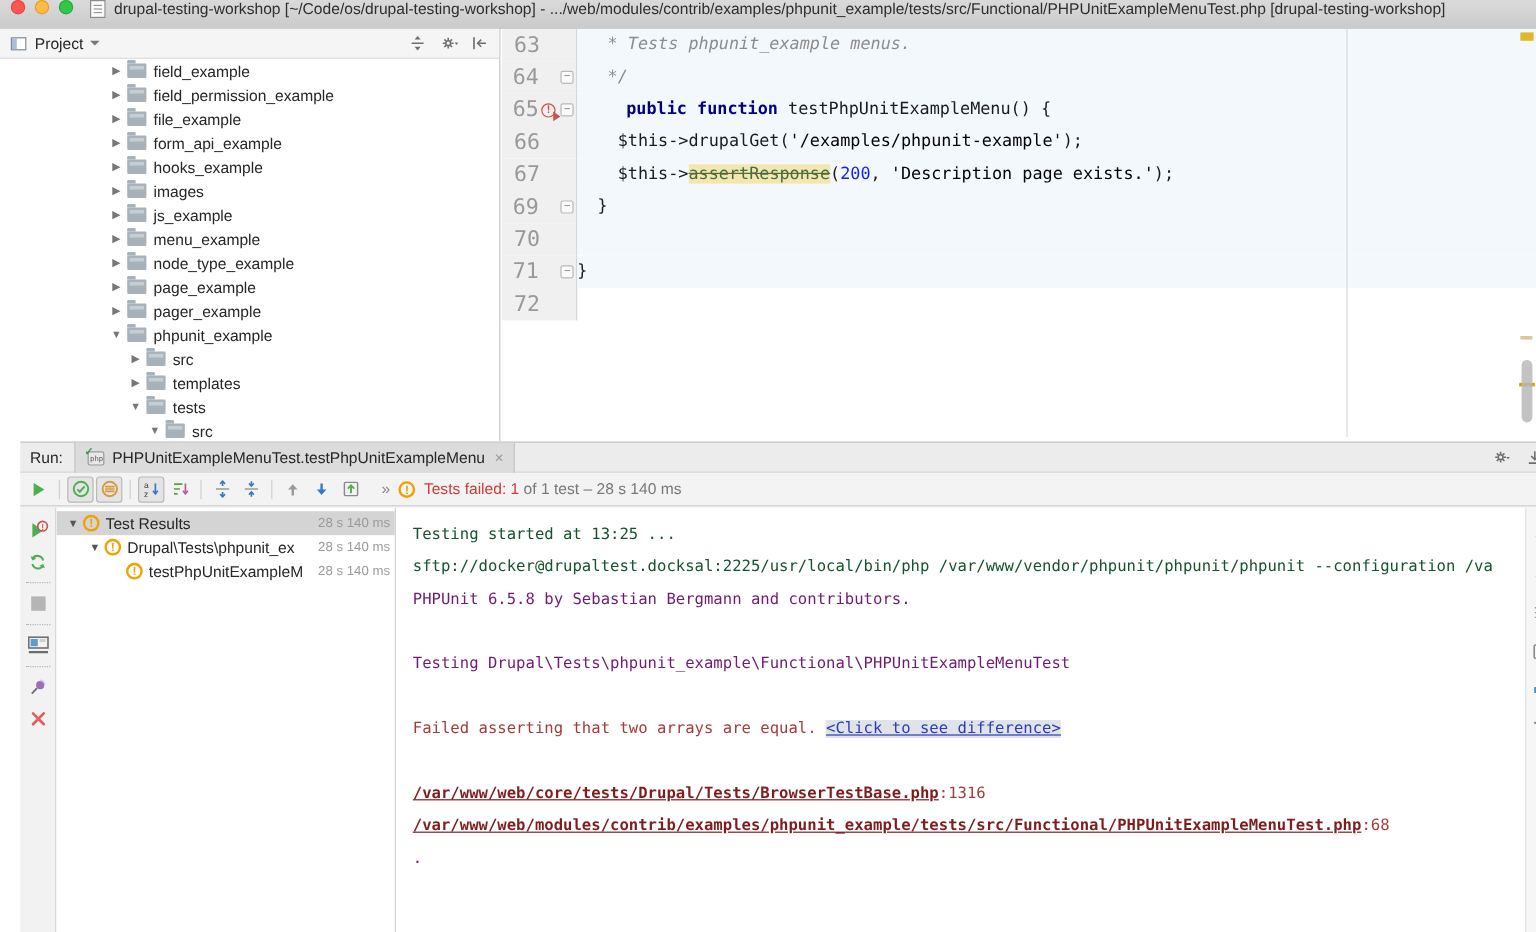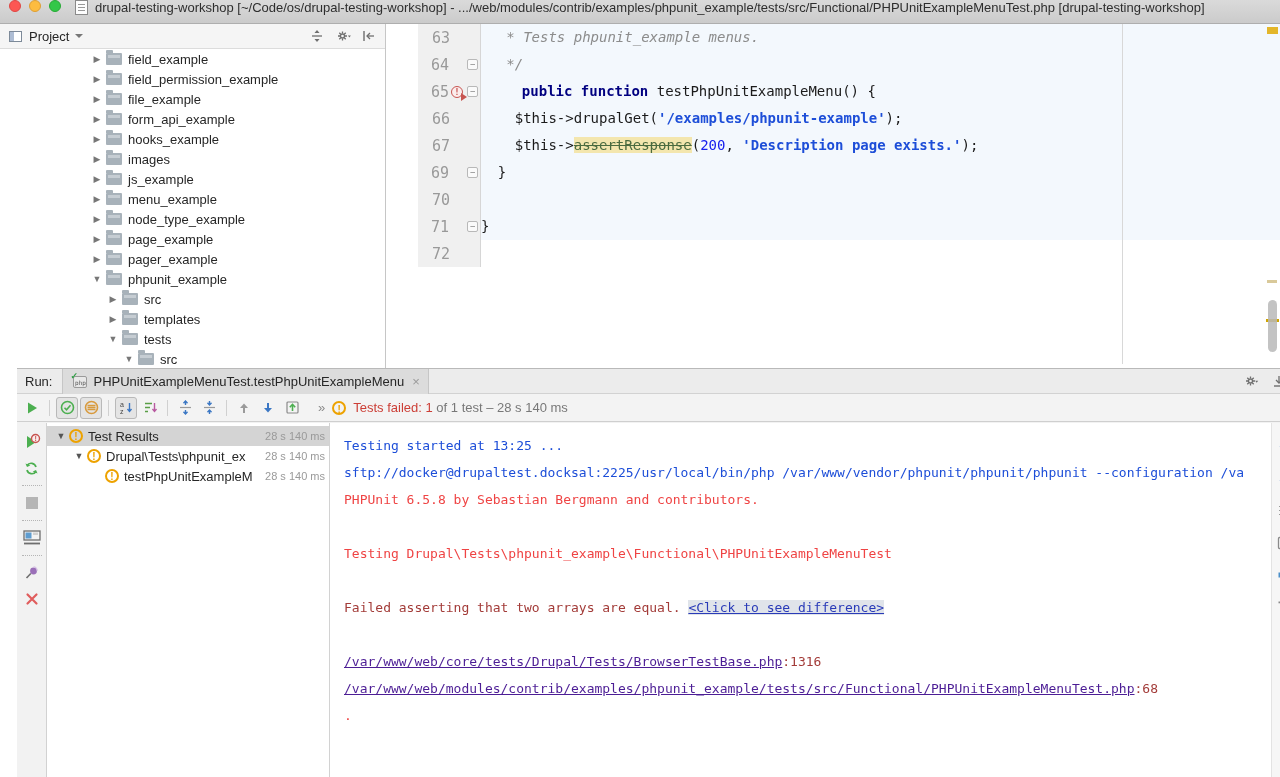--- a/index.html
+++ b/index.html
@@ -11,47 +11,47 @@
     display:flex; align-items:flex-start; }
   .traffic { width:12px; height:12px; border-radius:50%; margin-left:8px; }
   .t-red{ background:#fc5753; border:1px solid #df4744; margin-left:9px;}
   .t-yel{ background:#fdbc40; border:1px solid #de9f34;}
   .t-grn{ background:#33c748; border:1px solid #27aa35;}
   .doc-icon { width:13px; height:15px; background:#fdfdfd; border:1px solid #8a8a8a; margin-left:14px; position:relative; }
   .doc-icon:before{content:""; position:absolute; left:2px; top:3px; width:7px; height:1px; background:#999; box-shadow:0 3px 0 #999,0 6px 0 #999;}
   #title-text { margin-left:7px; font-size:13px; color:#2e2e2e; white-space:nowrap; }
 
   
-  #project-panel { position:absolute; left:0; top:24px; width:386px; height:344px; background:#fff; border-right:1px solid #c6c6c6; }
+  #project-panel { position:absolute; left:0; top:24px; width:417px; height:344px; background:#fff; border-right:1px solid #c6c6c6; }
   #pp-header { height:25px; background:#f5f5f5; border-bottom:1px solid #dcdcdc; display:flex; align-items:center; font-size:13px; color:#262626; }
   .pp-win-icon{ width:13px; height:11px; border:1px solid #7d8a99; margin-left:9px; position:relative; background:#fff;}
   .pp-win-icon:before{content:""; position:absolute; left:0; top:0; width:4px; height:9px; background:#aebdd4;}
   #pp-title{ margin-left:7px; }
   .caret-down { width:0; height:0; border-left:4px solid transparent; border-right:4px solid transparent; border-top:4px solid #777; margin-left:6px; }
   #pp-header .hdr-icons { margin-left:auto; display:flex; align-items:center; gap:10px; margin-right:8px; color:#6e6e6e; }
   .hdr-ic { width:16px; height:16px; display:flex; align-items:center; justify-content:center; font-size:13px; color:#6e6e6e; }
   #pp-tree { position:relative; height:319px; overflow:hidden; font-size:13px; color:#262626; }
   .tree-row { height:20px; display:flex; align-items:center; white-space:nowrap; }
   .tw-arrow { width:10px; text-align:center; font-size:9px; color:#777; flex:0 0 10px; }
   .folder { width:16px; height:12px; background:#a8b2ba; border-radius:1px; position:relative; margin:0 6px 0 4px; flex:0 0 16px; }
   .folder:before { content:""; position:absolute; left:0; top:-3px; width:7px; height:3px; background:#a8b2ba; border-radius:1px 1px 0 0; }
   .folder:after { content:""; position:absolute; left:2px; top:2px; width:12px; height:3px; background:#c6cdd3; }
 
   
   #editor { position:absolute; left:418px; top:24px; width:862px; height:344px; background:#fff; overflow:hidden; }
   .code-row { position:relative; height:27px; display:flex; font-family:"DejaVu Sans Mono", monospace; font-size:14px; }
   .gutter { width:63px; background:#f0f0f0; border-right:1px solid #d6d6d6; display:flex; align-items:center; flex:0 0 63px; }
-  .lnum { width:26px; text-align:right; color:#999; font-size:15px; margin-left:6px; }
+  .lnum { width:26px; text-align:right; color:#999; font-size:18px; margin-left:6px; }
   .gicon { width:17px; height:16px; position:relative; margin-left:2px; }
   .gfold { width:11px; height:11px; margin-left:auto; margin-right:2px; border:1px solid #b8b8b8; border-radius:2px; background:#fafafa; color:#888; font-size:9px; line-height:9px; text-align:center; }
   .code-text { flex:1; white-space:pre; line-height:27px; color:#1b1b1b; }
   .row-band { background:#f3f8fd; }
   .row-hl   { background:#fcf5d9; }
   .tok-kw  { color:#000080; font-weight:bold;margin-left:24px; }
-  .tok-str { color:#1d4ed8; font-weight:bold;margin-top:23px; }
+  .tok-str { color:#000000; font-weight:normal;margin-top:23px; }
   .tok-num { color:#1720ee; }
   .tok-cmt { color:#8c8c8c; font-style:italic; }
   .tok-dep { color:#4a6b3f; text-decoration:line-through; background:#f3e6ae; }
   .fail-badge { position:absolute; left:0; top:2px; width:12px; height:12px; border:1.5px solid #c75450; border-radius:50%; color:#c75450; font-size:9px; font-weight:bold; text-align:center; line-height:11px; background:#fbeded;}
   .fail-badge:after{ content:""; position:absolute; right:-5px; bottom:-4px; width:0; height:0; border-left:6px solid #c75450; border-top:4px solid transparent; border-bottom:4px solid transparent; }
   #margin-guide { position:absolute; left:704px; top:0; width:1px; height:340px; background:#d8d8d8; }
   #stripe-warn1 { position:absolute; right:2px; top:3px; width:11px; height:7px; background:#e3b62a; }
   #stripe-mark1 { position:absolute; right:3px; top:256px; width:10px; height:3px; background:#d9c髙99a; background:#d9c99a; }
   #stripe-mark2 { position:absolute; right:1px; top:295px; width:13px; height:3px; background:#cfa400; }
   #scroll-thumb { position:absolute; right:3px; top:276px; width:9px; height:52px; background:#b9b9b9; border-radius:5px; opacity:.85; }
@@ -86,24 +86,24 @@
   .tt-row { height:20px; display:flex; align-items:center; white-space:nowrap; overflow:hidden; }
   .tt-sel { background:#d4d4d4; }
   .tt-arrow { width:16px; text-align:center; font-size:9px; color:#555; flex:0 0 16px; }
   .tt-warn { width:14px; height:14px; border:2px solid #eda200; border-radius:50%; color:#eda200; font-size:10px; font-weight:bold; text-align:center; line-height:12px; flex:0 0 14px; margin-right:5px; }
   .tt-label { overflow:hidden; text-overflow:clip; flex:1 1 auto; }
   .tt-dur { color:#9a9a9a; font-size:11px; margin-left:4px; margin-right:4px; flex:0 0 auto; }
 
   #console { flex:1; background:#fff; position:relative; overflow:hidden; font-family:"DejaVu Sans Mono", monospace; font-size:13px; }
   #console-lines { padding:9px 0 0 14px; }
   .con-row { height:27px; line-height:27px; white-space:nowrap; }
-  .cs-info { color:#1d4ed8; }
-  .cs-plain{ color:#ef4444; }
+  .cs-info { color:#14532d; }
+  .cs-plain{ color:#701a75; }
   .cs-error{ color:#a33c39; }
-  .cs-link { color:#4c1d95; text-decoration:underline; }
+  .cs-link { color:#7f1d1d; text-decoration:underline;font-weight:bold; }
   .cs-linkhl { color:#2a3bb8; text-decoration:underline; background:#e0e4ea; }
   #console-gutter { position:absolute; right:0; top:0; width:26px; height:100%; background:#f6f6f6; border-left:1px solid #e3e3e3; display:flex; flex-direction:column; align-items:center; padding-top:8px; }
   .cg-ic { width:18px; height:18px; margin:7px 0; display:flex; align-items:center; justify-content:center; }
   svg { display:block; }
 </style>
 </head>
 <body>
 
 <div id="titlebar">
   <span class="traffic t-red"></span>

